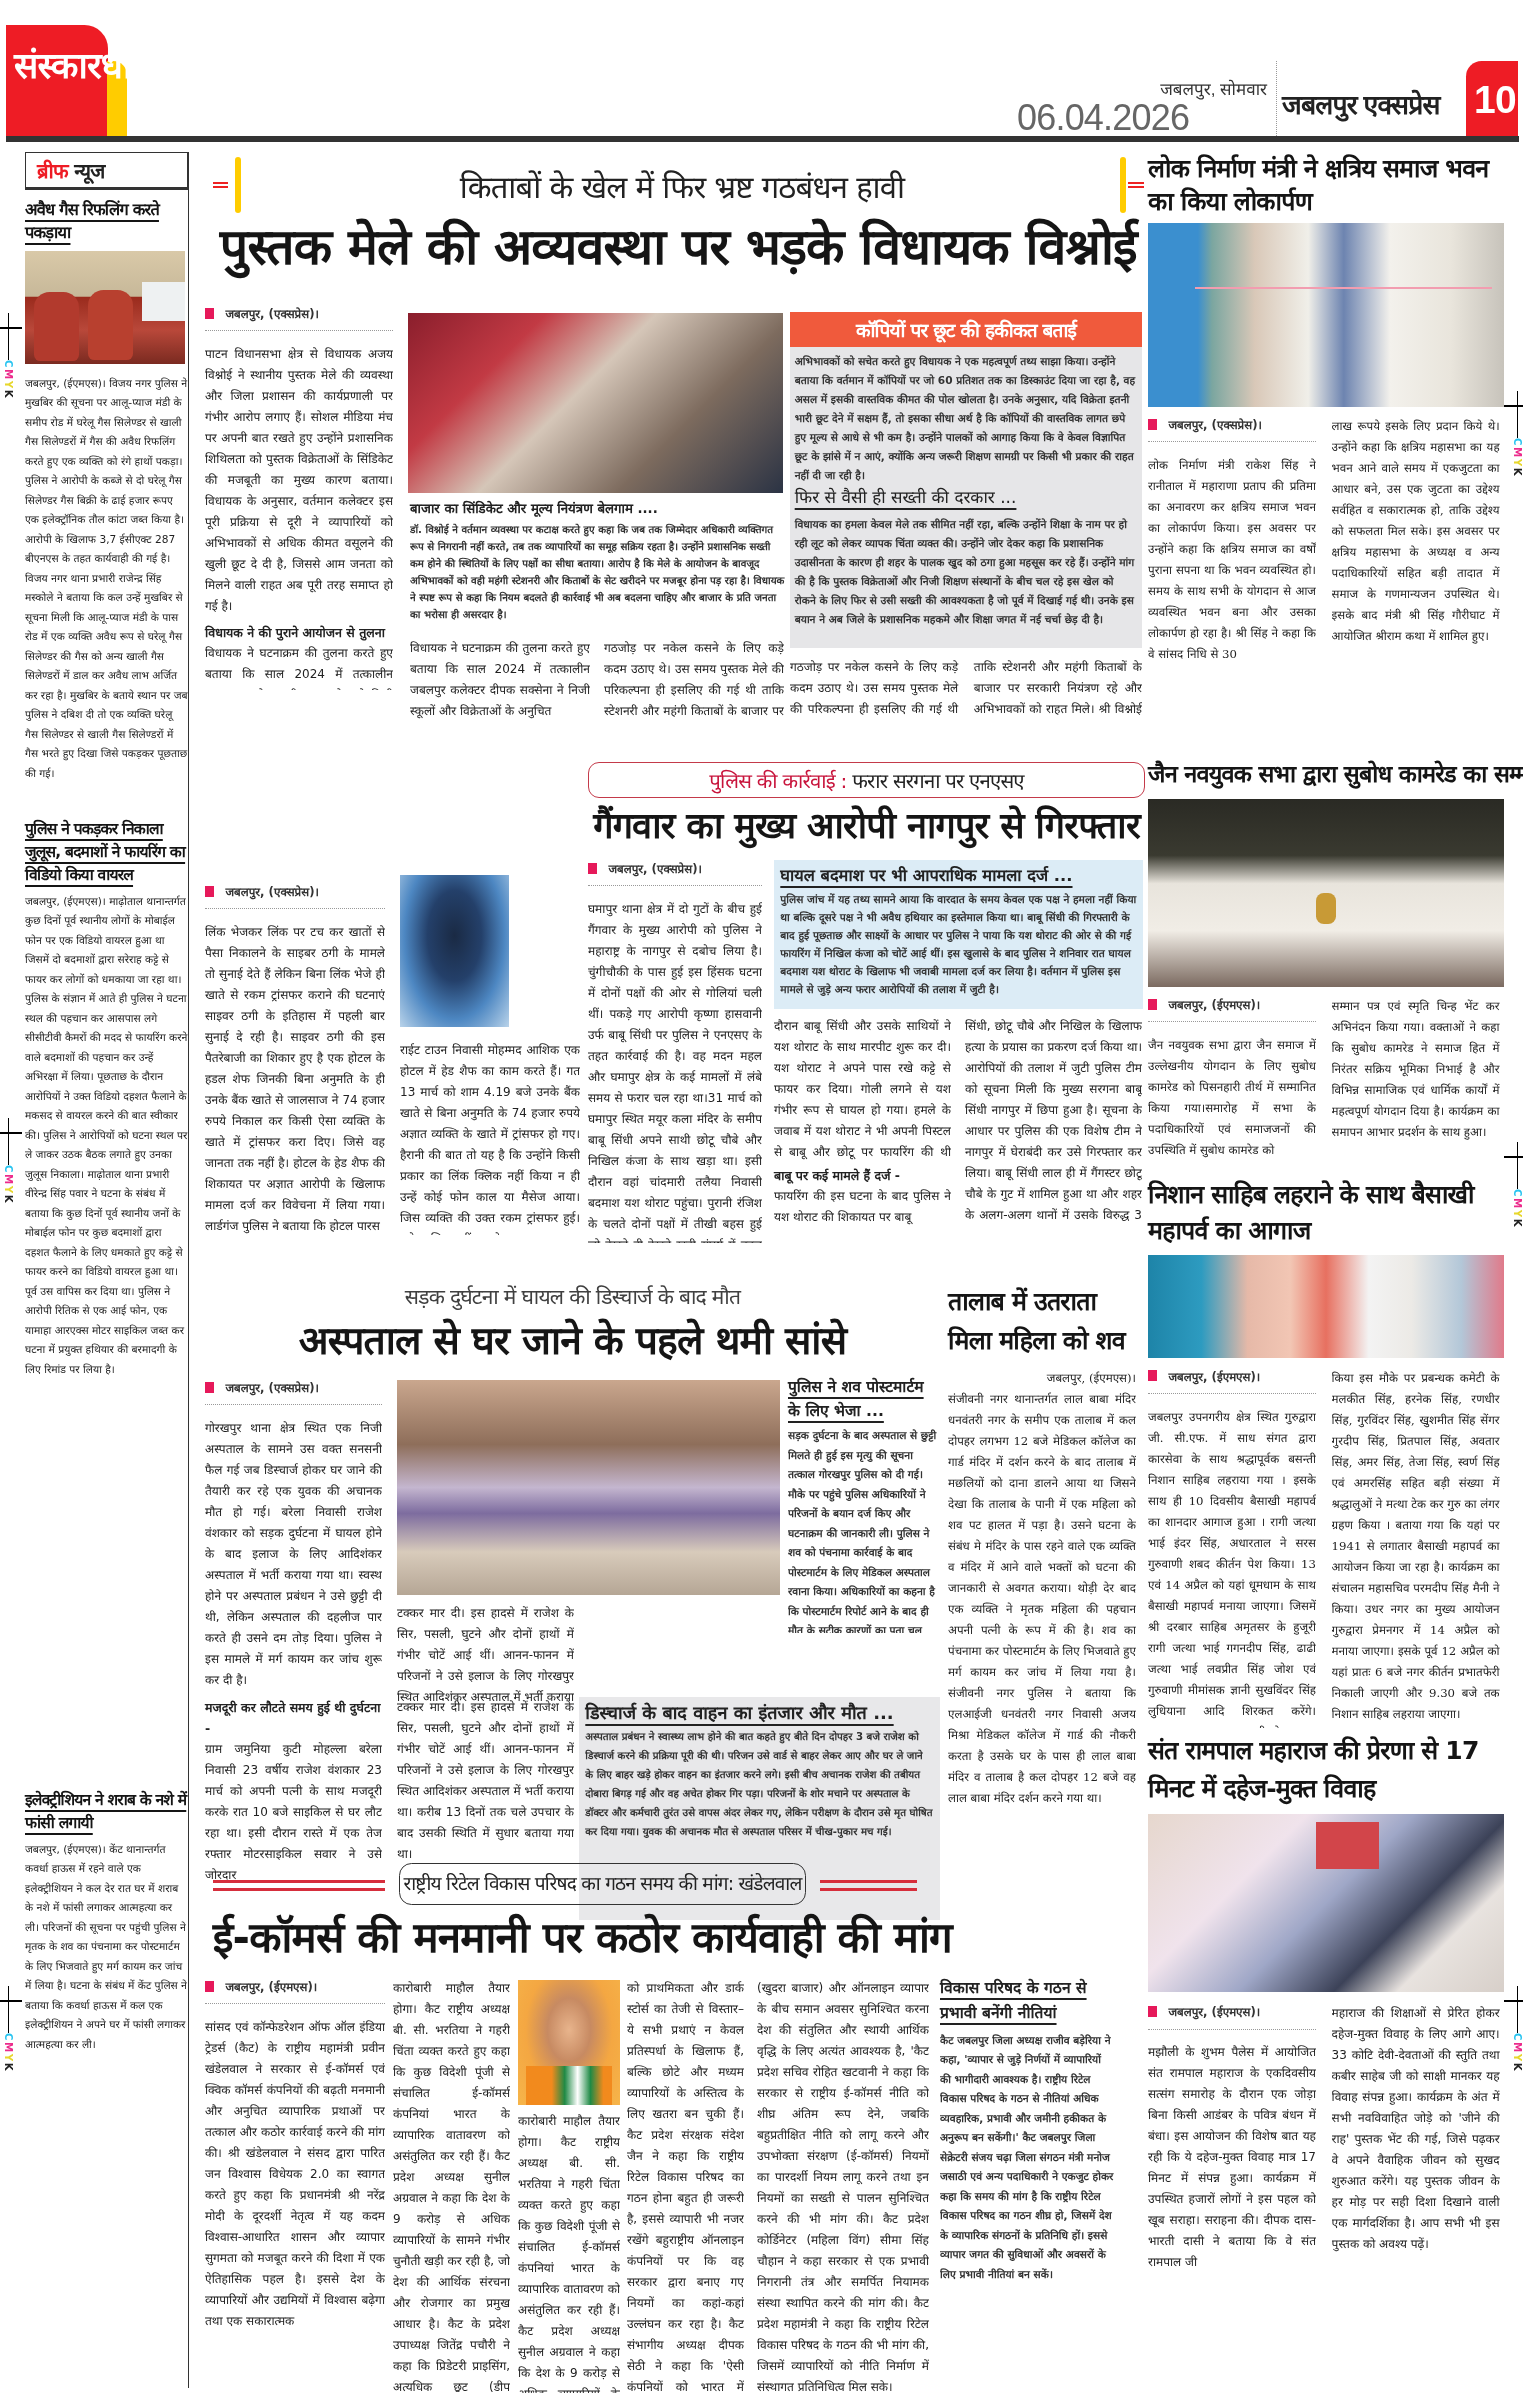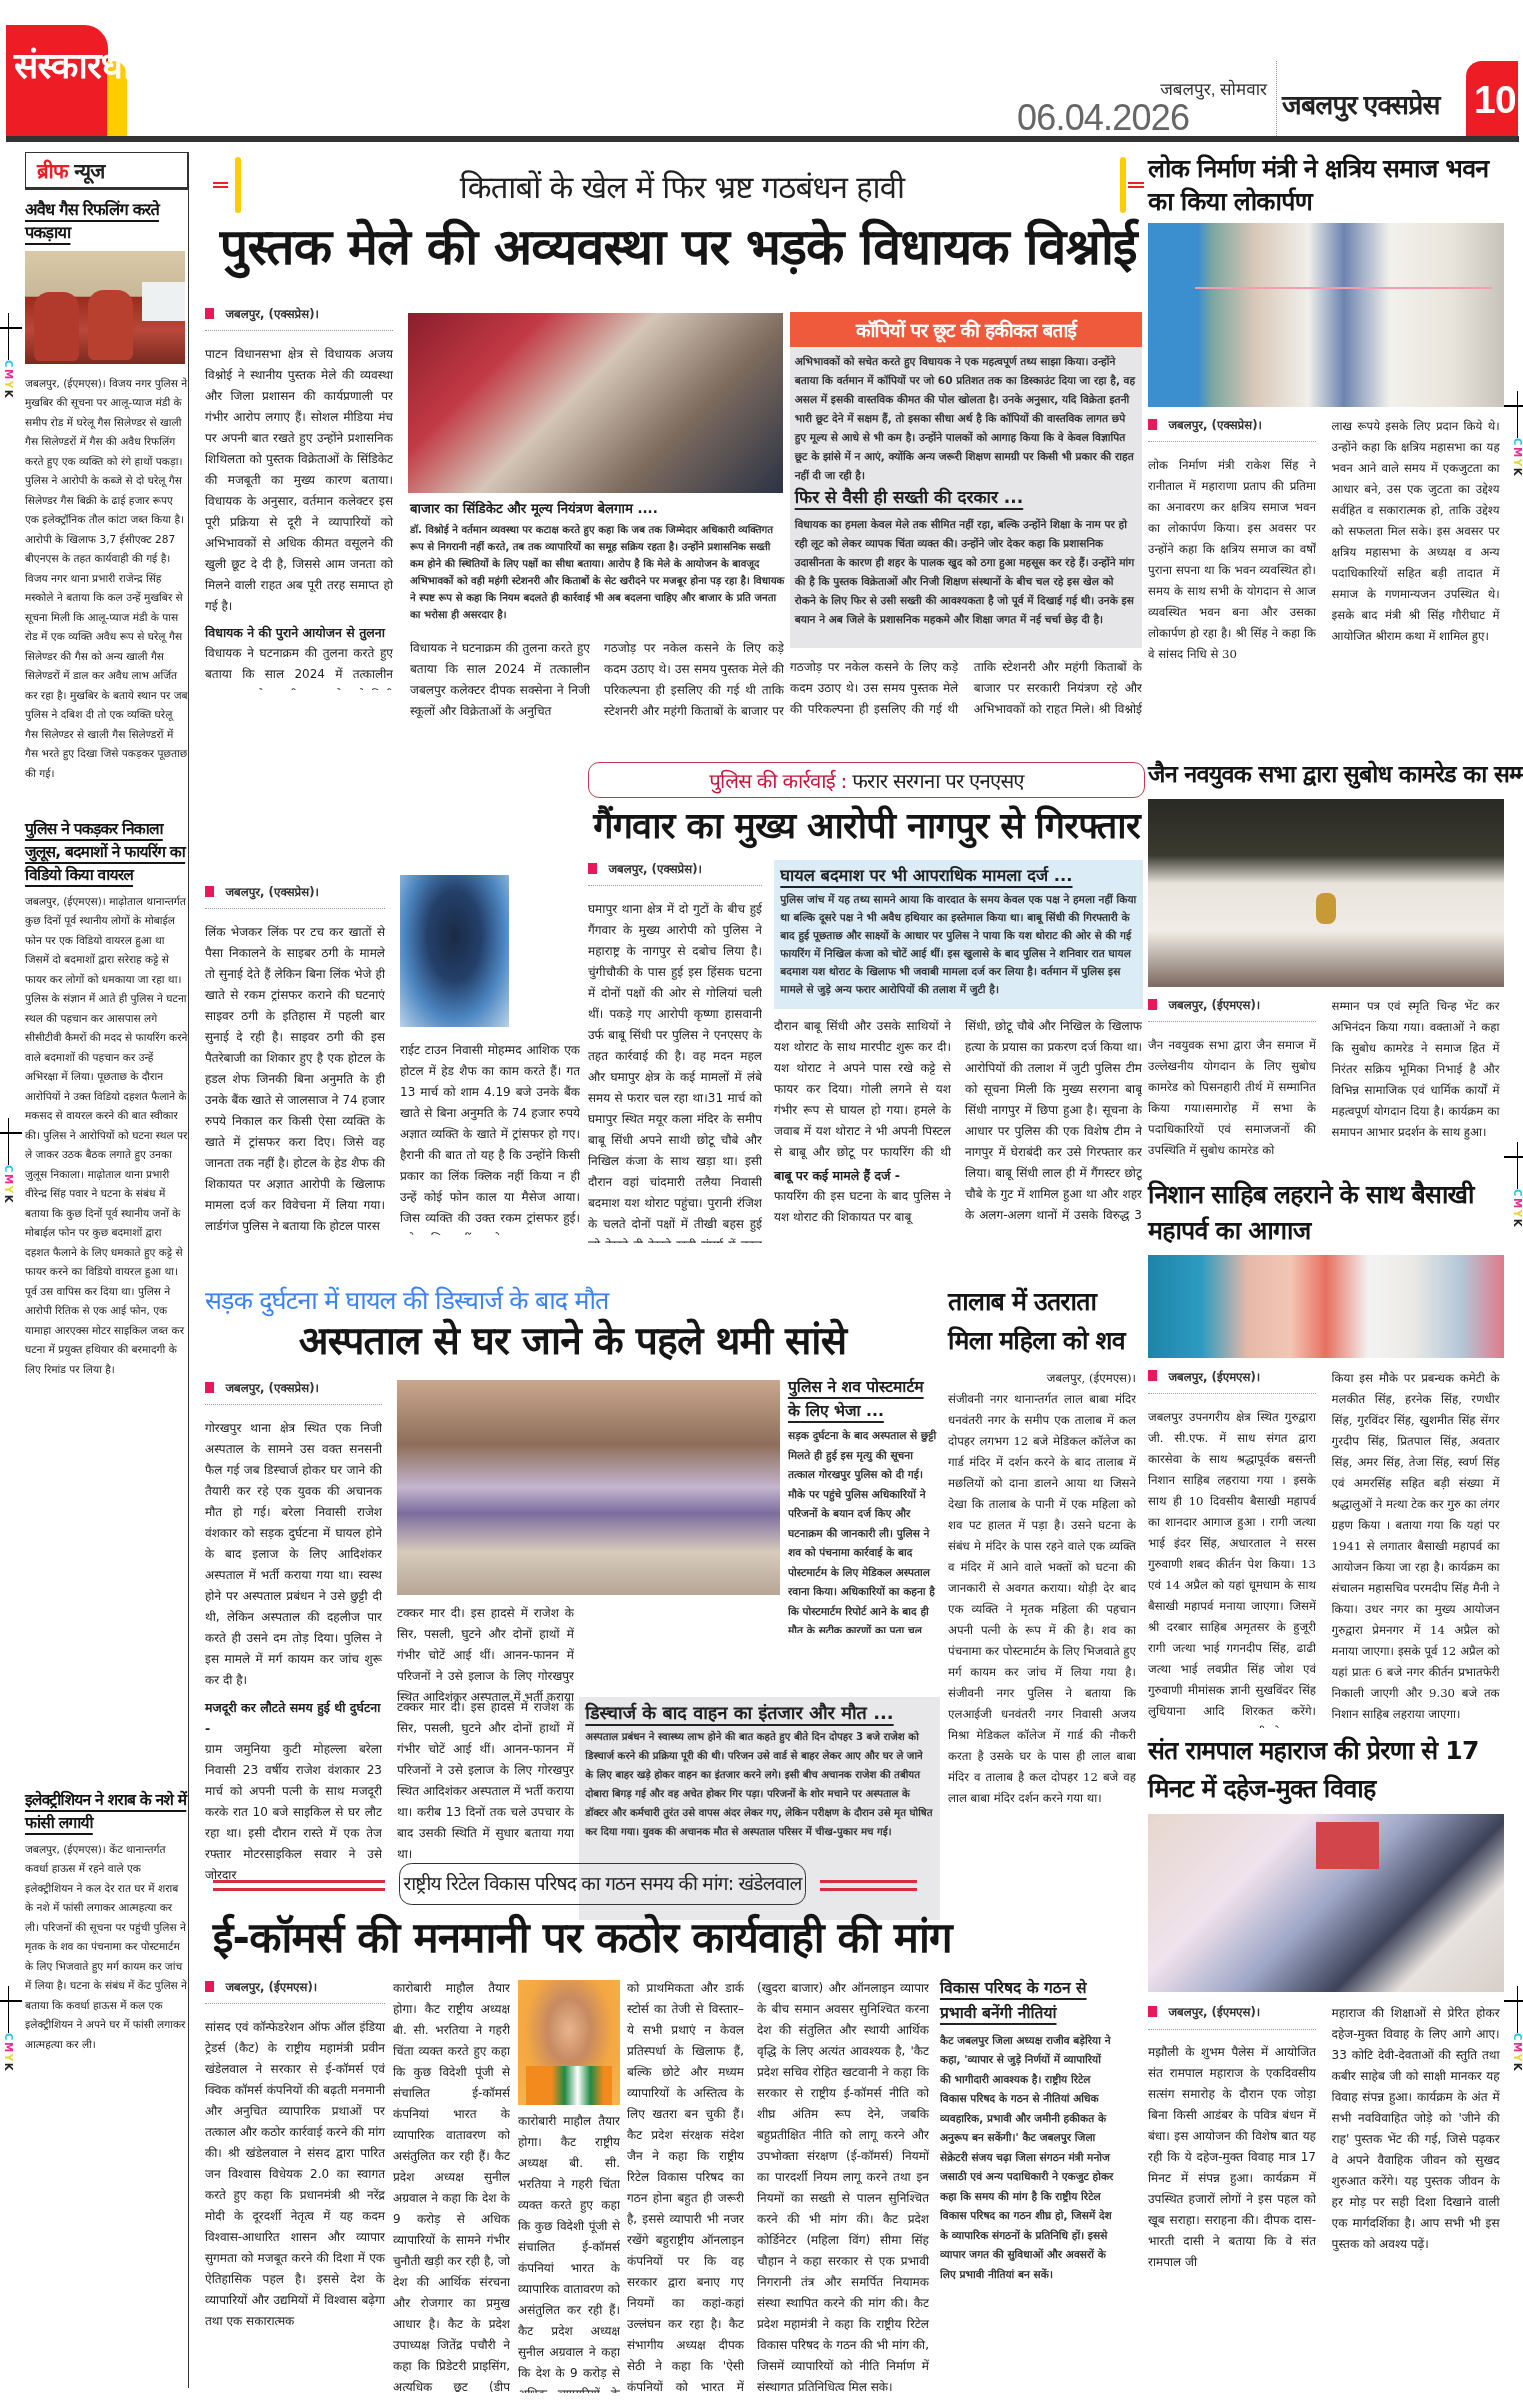--- a/index.html
+++ b/index.html
@@ -88,21 +88,21 @@
 
   <div class="abs photo" style="left:203px;top:164px;width:375px;height:180px;background:linear-gradient(135deg,#8a1e2c 0%,#c23a44 25%,#d5c6b8 45%,#7d6b5e 70%,#2b3344 100%)"></div>
   <div class="abs" style="left:205px;top:350px;width:375px;font-weight:700;font-size:13.3px;line-height:20.3px">बाजार का सिंडिकेट और मूल्य नियंत्रण बेलगाम ....</div>
   <div class="abs" style="left:205px;top:372px;width:375px;font-size:10.2px;line-height:17px;height:103px;overflow:hidden;font-weight:700;color:#333">डॉ. विश्नोई ने वर्तमान व्यवस्था पर कटाक्ष करते हुए कहा कि जब तक जिम्मेदार अधिकारी व्यक्तिगत रूप से निगरानी नहीं करते, तब तक व्यापारियों का समूह सक्रिय रहता है। उन्होंने प्रशासनिक सख्ती कम होने की स्थितियों के लिए पक्षों का सीधा बताया। आरोप है कि मेले के आयोजन के बावजूद अभिभावकों को वही महंगी स्टेशनरी और किताबों के सेट खरीदने पर मजबूर होना पड़ रहा है। विधायक ने स्पष्ट रूप से कहा कि नियम बदलते ही कार्रवाई भी अब बदलना चाहिए और बाजार के प्रति जनता का भरोसा ही असरदार है।</div>
   <div class="abs body-text" style="left:205px;top:489px;width:180px;height:86px;overflow:hidden">विधायक ने घटनाक्रम की तुलना करते हुए बताया कि साल 2024 में तत्कालीन जबलपुर कलेक्टर दीपक सक्सेना ने निजी स्कूलों और विक्रेताओं के अनुचित</div>
   <div class="abs body-text" style="left:399px;top:489px;width:180px;height:86px;overflow:hidden">गठजोड़ पर नकेल कसने के लिए कड़े कदम उठाए थे। उस समय पुस्तक मेले की परिकल्पना ही इसलिए की गई थी ताकि स्टेशनरी और महंगी किताबों के बाजार पर सरकारी नियंत्रण रहे और अभिभावकों को राहत मिले। श्री विश्नोई का कहना है कि प्रशासन के मुखिया की रुचि कम होते ही व्यवस्थाएं फिर से पुराने ढर्रे पर लौट आई हैं और निजी स्वार्थ हावी हो गया है।</div>
 
   <div class="abs" style="left:585px;top:163px;width:352px;height:336px;background:#e6e6e8">
     <div style="background:#f05a3c;color:#fff;font-weight:700;font-size:19px;text-align:center;padding:4.7px 0;letter-spacing:-0.8px">कॉपियों पर छूट की हकीकत बताई</div>
     <div style="padding:4.7px 4.7px 0;font-size:10.6px;line-height:19px;font-weight:700;color:#333;height:139px;overflow:hidden">अभिभावकों को सचेत करते हुए विधायक ने एक महत्वपूर्ण तथ्य साझा किया। उन्होंने बताया कि वर्तमान में कॉपियों पर जो 60 प्रतिशत तक का डिस्काउंट दिया जा रहा है, वह असल में इसकी वास्तविक कीमत की पोल खोलता है। उनके अनुसार, यदि विक्रेता इतनी भारी छूट देने में सक्षम हैं, तो इसका सीधा अर्थ है कि कॉपियों की वास्तविक लागत छपे हुए मूल्य से आधे से भी कम है। उन्होंने पालकों को आगाह किया कि वे केवल विज्ञापित छूट के झांसे में न आएं, क्योंकि अन्य जरूरी शिक्षण सामग्री पर किसी भी प्रकार की राहत नहीं दी जा रही है।</div>
-    <div class="uline" style="padding:0 4.7px;font-weight:700;font-size:17px;line-height:23.5px">फिर से वैसी ही सख्ती की दरकार ...</div>
+    <div class="uline" style="padding:0 4.7px;font-weight:400;font-size:17px;line-height:23.5px">फिर से वैसी ही सख्ती की दरकार ...</div>
     <div style="padding:4.7px 4.7px 0;font-size:10.6px;line-height:19px;font-weight:700;color:#333;height:133px;overflow:hidden">विधायक का हमला केवल मेले तक सीमित नहीं रहा, बल्कि उन्होंने शिक्षा के नाम पर हो रही लूट को लेकर व्यापक चिंता व्यक्त की। उन्होंने जोर देकर कहा कि प्रशासनिक उदासीनता के कारण ही शहर के पालक खुद को ठगा हुआ महसूस कर रहे हैं। उन्होंने मांग की है कि पुस्तक विक्रेताओं और निजी शिक्षण संस्थानों के बीच चल रहे इस खेल को रोकने के लिए फिर से उसी सख्ती की आवश्यकता है जो पूर्व में दिखाई गई थी। उनके इस बयान ने अब जिले के प्रशासनिक महकमे और शिक्षा जगत में नई चर्चा छेड़ दी है।</div>
   </div>
   <div class="abs body-text" style="left:585px;top:508px;width:352px;height:78px;overflow:hidden;column-count:2;column-gap:15.6px">गठजोड़ पर नकेल कसने के लिए कड़े कदम उठाए थे। उस समय पुस्तक मेले की परिकल्पना ही इसलिए की गई थी ताकि स्टेशनरी और महंगी किताबों के बाजार पर सरकारी नियंत्रण रहे और अभिभावकों को राहत मिले। श्री विश्नोई का कहना है कि प्रशासन के मुखिया की रुचि कम होते ही व्यवस्थाएं फिर से पुराने ढर्रे पर लौट आई हैं और निजी स्वार्थ हावी हो गया है।</div>
 </div>
 
 <div class="abs" style="left:1148px;top:152px;width:361px;height:586px">
   <div class="headline" style="font-size:25px;line-height:33px">लोक निर्माण मंत्री ने क्षत्रिय समाज भवन का किया लोकार्पण</div>
   <div class="photo" style="margin-top:4.7px;width:356px;height:184px;background:linear-gradient(90deg,#3b8fcf 0%,#3b8fcf 14%,#7ba6a0 18%,#d9c8b8 30%,#f0efe9 45%,#6d84b0 55%,#f3f1ec 68%,#e9e5dc 85%,#c7c3bb 100%);position:relative">
     <div style="position:absolute;left:47px;top:64px;width:297px;height:2.3px;background:#f29db0"></div>
   </div>
@@ -166,21 +166,21 @@
           <span class="dot"></span>
           <span>जबलपुर, (ईएमएस)।</span>
         </div>
       <div class="body-text serif" style="font-size:11.7px;height:125px;overflow:hidden">जैन नवयुवक सभा द्वारा जैन समाज में उल्लेखनीय योगदान के लिए सुबोध कामरेड को पिसनहारी तीर्थ में सम्मानित किया गया।समारोह में सभा के पदाधिकारियों एवं समाजजनों की उपस्थिति में सुबोध कामरेड को</div>
     </div>
     <div class="body-text serif" style="width:168px;font-size:11.7px;height:172px;overflow:hidden">सम्मान पत्र एवं स्मृति चिन्ह भेंट कर अभिनंदन किया गया। वक्ताओं ने कहा कि सुबोध कामरेड ने समाज हित में निरंतर सक्रिय भूमिका निभाई है और विभिन्न सामाजिक एवं धार्मिक कार्यों में महत्वपूर्ण योगदान दिया है। कार्यक्रम का समापन आभार प्रदर्शन के साथ हुआ।</div>
   </div>
 </div>
 
 <div class="abs" style="left:205px;top:1282px;width:735px;height:422px">
-  <div class="abs" style="left:0;top:0;width:735px;font-size:25px;color:#3b82f6;letter-spacing:-0.8px">सड़क दुर्घटना में घायल की डिस्चार्ज के बाद मौत</div>
+  <div class="abs" style="left:0;top:0;width:735px;text-align:center;font-size:21px;color:#404040;letter-spacing:-0.8px">सड़क दुर्घटना में घायल की डिस्चार्ज के बाद मौत</div>
   <div class="abs headline" style="left:0;top:39px;width:735px;text-align:center;font-size:39px;white-space:nowrap">अस्पताल से घर जाने के पहले थमी सांसे</div>
   <div class="abs" style="left:0;top:97px;width:177px">
     <div class="dateline">
         <span class="dot"></span>
         <span>जबलपुर, (एक्सप्रेस)।</span>
       </div>
     <div class="body-text" style="height:297px;overflow:hidden">गोरखपुर थाना क्षेत्र स्थित एक निजी अस्पताल के सामने उस वक्त सनसनी फैल गई जब डिस्चार्ज होकर घर जाने की तैयारी कर रहे एक युवक की अचानक मौत हो गई। बरेला निवासी राजेश वंशकार को सड़क दुर्घटना में घायल होने के बाद इलाज के लिए आदिशंकर अस्पताल में भर्ती कराया गया था। स्वस्थ होने पर अस्पताल प्रबंधन ने उसे छुट्टी दी थी, लेकिन अस्पताल की दहलीज पार करते ही उसने दम तोड़ दिया। पुलिस ने इस मामले में मर्ग कायम कर जांच शुरू कर दी है।</div>
   </div>
   <div class="abs photo" style="left:192px;top:98px;width:383px;height:215px;background:linear-gradient(180deg,#caa78e 0%,#8e6e5a 30%,#c4b6cf 50%,#7d6c9f 62%,#d8cbbb 80%,#b5a695 100%)"></div>
   <div class="abs body-text" style="left:192px;top:321px;width:177px;height:98px;overflow:hidden">टक्कर मार दी। इस हादसे में राजेश के सिर, पसली, घुटने और दोनों हाथों में गंभीर चोटें आई थीं। आनन-फानन में परिजनों ने उसे इलाज के लिए गोरखपुर स्थित आदिशंकर अस्पताल में भर्ती कराया था। करीब 13 दिनों तक चले उपचार के बाद उसकी स्थिति में सुधार बताया गया था।</div>

